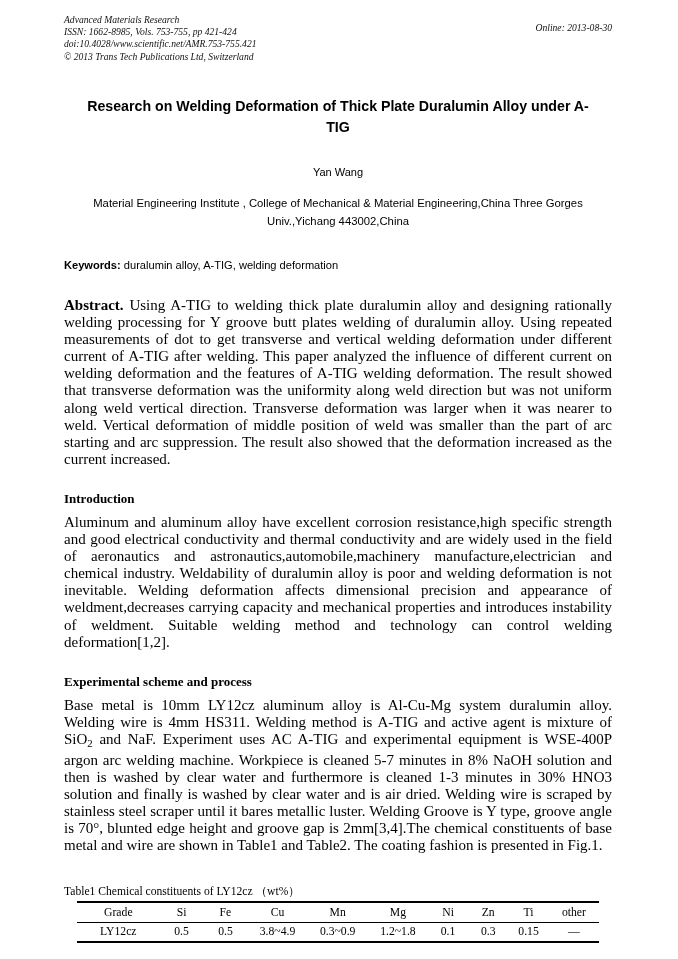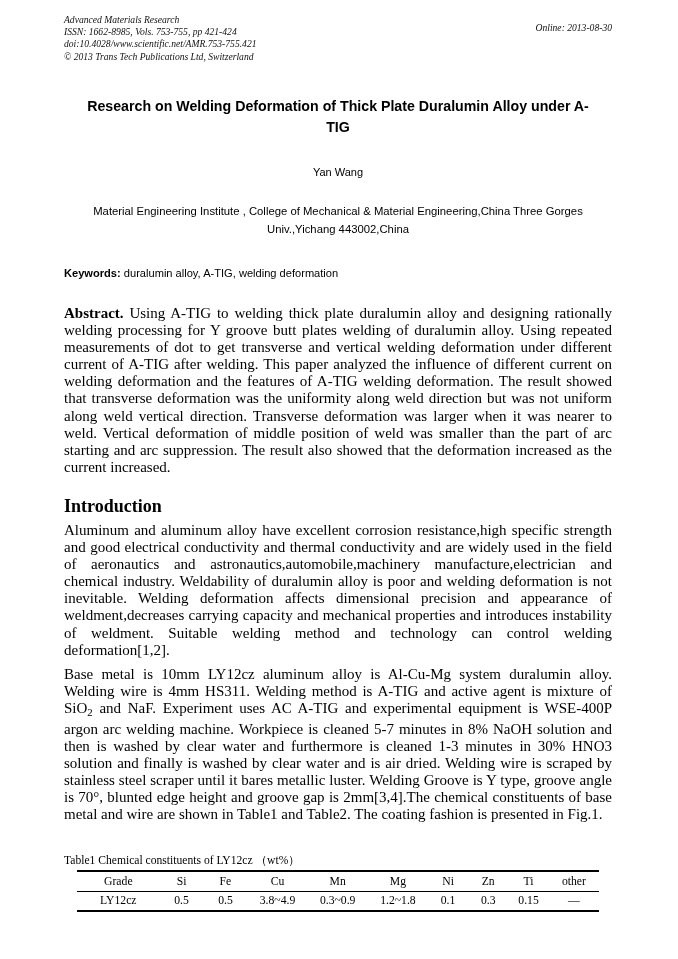--- a/index.html
+++ b/index.html
@@ -62,21 +62,21 @@
     margin: 30px 18px 0 18px;
   }
   .author {
     font-size: 11px;
     line-height: 17px;
     margin-top: 26px;
   }
   .affiliation {
     font-size: 11.3px;
     line-height: 17.5px;
-    margin-top: 22px;
+    margin-top: 14px;
     margin-left: -2px;
     margin-right: -2px;
   }
   .email {
     font-size: 11.3px;
     line-height: 17px;
     margin-top: 14px;
   }
 
   
@@ -96,21 +96,21 @@
     text-align: justify;
     text-justify: inter-word;
   }
   .abstract {
     margin-top: 24px;
   }
   .abstract .run-in { font-weight: bold; }
 
   .section-heading {
     font-family: "Liberation Serif", "DejaVu Serif", serif;
-    font-size: 18px;
+    font-size: 13px;
     font-weight: bold;
     line-height: 17px;
     margin-top: 22px;
   }
   .section-para {
     margin-top: 7px;
   }
 
   
   .table-wrap {
@@ -184,20 +184,21 @@
     <span class="kw-label">Keywords:</span><span> duralumin alloy, A-TIG, welding deformation</span>
   </div>
 
   <div class="body-text abstract">
     <span class="run-in">Abstract.</span><span> Using A-TIG to welding thick plate duralumin alloy and designing rationally welding processing for Y groove butt plates welding of duralumin alloy. Using repeated measurements of dot to get transverse and vertical welding deformation under different current of A-TIG after welding. This paper analyzed the influence of different current on welding deformation and the features of A-TIG welding deformation. The result showed that transverse deformation was the uniformity along weld direction but was not uniform along weld vertical direction. Transverse deformation was larger when it was nearer to weld. Vertical deformation of middle position of weld was smaller than the part of arc starting and arc suppression. The result also showed that the deformation increased as the current increased.</span>
   </div>
 
   <div class="section-heading">Introduction</div>
   <div class="body-text section-para">Aluminum and aluminum alloy have excellent corrosion resistance,high specific strength and good electrical conductivity and thermal conductivity and are widely used in the field of aeronautics and astronautics,automobile,machinery manufacture,electrician and chemical industry. Weldability of duralumin alloy is poor and welding deformation is not inevitable. Welding deformation affects dimensional precision and appearance of weldment,decreases carrying capacity and mechanical properties and introduces instability of weldment. Suitable welding method and technology can control welding deformation[1,2].</div>
 
+  <div class="section-heading">Experimental scheme and process</div>
   <div class="body-text section-para"><span>Base metal is 10mm LY12cz aluminum alloy is Al-Cu-Mg system duralumin alloy. Welding wire is 4mm HS311. Welding method is A-TIG and active agent is mixture of SiO</span><sub>2</sub><span> and NaF. Experiment uses AC A-TIG and experimental equipment is WSE-400P argon arc welding machine. Workpiece is cleaned 5-7 minutes in 8% NaOH solution and then is washed by clear water and furthermore is cleaned 1-3 minutes in 30% HNO3 solution and finally is washed by clear water and is air dried. Welding wire is scraped by stainless steel scraper until it bares metallic luster. Welding Groove is Y type, groove angle is 70°, blunted edge height and groove gap is 2mm[3,4].The chemical constituents of base metal and wire are shown in Table1 and Table2. The coating fashion is presented in Fig.1.</span></div>
 
   <div class="table-wrap">
     <div class="table-caption">Table1 Chemical constituents of LY12cz （wt%）</div>
     <table class="data-table">
       <thead>
         <tr class="header-row">
           <th class="col-grade">Grade</th>
           <th class="col-si">Si</th>
           <th class="col-fe">Fe</th>

